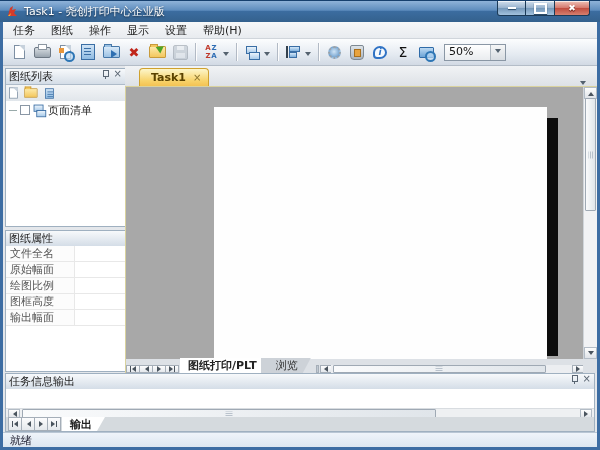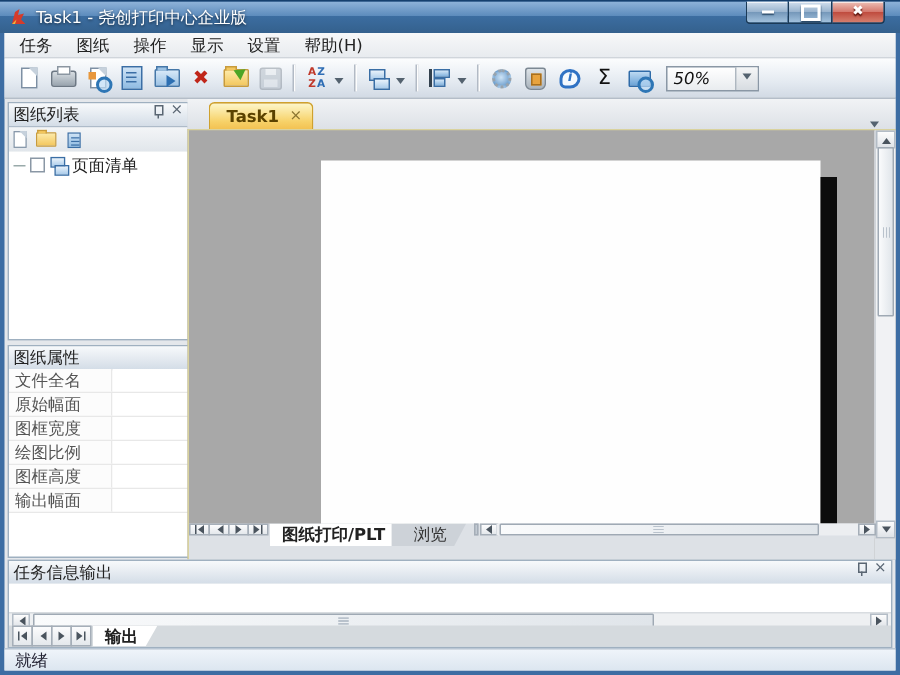--- a/index.html
+++ b/index.html
@@ -70,21 +70,21 @@
   .medal{width:13px;height:13px;border:2px dotted #98a3ad;border-radius:50%;box-sizing:border-box;
     background:radial-gradient(circle at 45% 40%,#cfe4f6,#5e93c6);}
   .shield{width:12px;height:13px;background:linear-gradient(#dde3e8,#aab4bd);border:1px solid #7c8893;border-radius:2px 2px 4px 4px;position:relative;}
   .shield:after{content:"";position:absolute;left:3px;bottom:2px;width:5px;height:6px;background:#e8a33d;border:1px solid #a86f1d;}
   .infoc{width:14px;height:13px;border:2px solid #2f72c4;border-radius:50% 50% 50% 4px;color:#2f72c4;
     font-weight:bold;font-style:italic;display:flex;align-items:center;justify-content:center;font-size:9px;background:#f4f9fe;box-sizing:border-box;}
   .sigma{font-size:14px;color:#111;line-height:1;}
   .pzoom{width:13px;height:9px;background:linear-gradient(#bcd9f2,#6ba3d6);border:1px solid #2f6ba8;position:relative;border-radius:1px;}
 
   .combo{width:62px;height:17px;border:1px solid #8a97a5;background:linear-gradient(#ffffff,#e9ecef);
-    display:flex;align-items:center;margin-left:6px;box-sizing:border-box;font-style:italic;}
+    display:flex;align-items:flex-start;margin-left:6px;box-sizing:border-box;}
   .combo .val{flex:1;padding-left:4px;color:#111;}
   .combo .cbtn{width:14px;height:100%;border-left:1px solid #aeb7c0;display:flex;align-items:center;justify-content:center;
     background:linear-gradient(#f5f6f7,#d7dce1);}
   .combo .cbtn .dd{margin:0;}
 
   
   .panel{position:absolute;background:#fff;border:1px solid #9fb0c0;box-sizing:border-box;}
   .phead{height:15px;background:linear-gradient(#f7f9fb,#d4dde7);border-bottom:1px solid #aebbc9;
     display:flex;align-items:flex-start;padding:0 3px;color:#222;}
   .phead .ttl{flex:1;}
@@ -126,21 +126,21 @@
     background:linear-gradient(#fdf6ca,#f7d269 70%,#f3c253);color:#5a4200;font-weight:bold;}
   .dtab .x{color:#8a7430;font-weight:normal;font-size:10px;}
   .tddl{position:absolute;right:7px;top:8px;}
   .docwrap{position:absolute;left:0;top:20px;right:0;bottom:0;border-top:1px solid #d9d29e;border-left:1px solid #d9d29e;
     background:#a8a8a8;box-sizing:border-box;}
   .canvas{position:absolute;left:0;top:0;right:14px;bottom:14px;overflow:hidden;background:#a8a8a8;}
   .page{position:absolute;left:88px;top:20px;width:333px;height:254px;background:#fefefe;}
   .pshadow{position:absolute;left:421px;top:31px;width:11px;height:238px;background:#0c0c0c;}
   .vscroll{position:absolute;right:0;top:0;width:14px;bottom:14px;background:#f1f2f4;border-left:1px solid #cfd4d9;box-sizing:border-box;}
   .vscroll .sbtn{width:13px;}
-  .bstrip{position:absolute;left:0;bottom:0;right:14px;height:24px;background:#dde1e6;display:flex;align-items:flex-start;}
+  .bstrip{position:absolute;left:0;bottom:0;right:14px;height:14px;background:#dde1e6;display:flex;align-items:flex-end;}
   .nbtn{width:14px;border:1px solid #a5aeb8;background:linear-gradient(#fcfcfd,#e4e8ec);
     display:flex;align-items:center;justify-content:center;margin-right:-1px;box-sizing:border-box;flex:0 0 auto;}
   .nbar{width:1px;height:6px;background:#4a545e;}
   .stab{display:flex;align-items:center;padding:0 13px 0 8px;background:#fff;font-weight:bold;color:#222;
     clip-path:polygon(0 0,100% 0,calc(100% - 8px) 100%,0 100%);margin-left:2px;flex:0 0 auto;}
   .stab.inactive{background:#cdd2d8;font-weight:normal;margin-left:-9px;padding-left:15px;color:#333;}
   .btrack{flex:1;display:flex;align-items:stretch;margin-left:4px;}
   .hsplit{width:3px;background:#c2cad3;border:1px solid #a5aeb8;margin:0 1px;box-sizing:border-box;flex:0 0 auto;}
   .harea{flex:1;position:relative;background:#eceef1;}
   .hthumb{position:absolute;left:2px;right:26px;top:0;bottom:0;}
@@ -317,24 +317,20 @@
       <div class="grid">
         <div class="grow">
             <span class="gl">文件全名</span>
             <span class="gv"></span>
           </div>
         <div class="grow">
             <span class="gl">原始幅面</span>
             <span class="gv"></span>
           </div>
         <div class="grow">
-            <span class="gl">图框宽度</span>
-            <span class="gv"></span>
-          </div>
-        <div class="grow">
             <span class="gl">绘图比例</span>
             <span class="gv"></span>
           </div>
         <div class="grow">
             <span class="gl">图框高度</span>
             <span class="gv"></span>
           </div>
         <div class="grow">
             <span class="gl">输出幅面</span>
             <span class="gv"></span>

